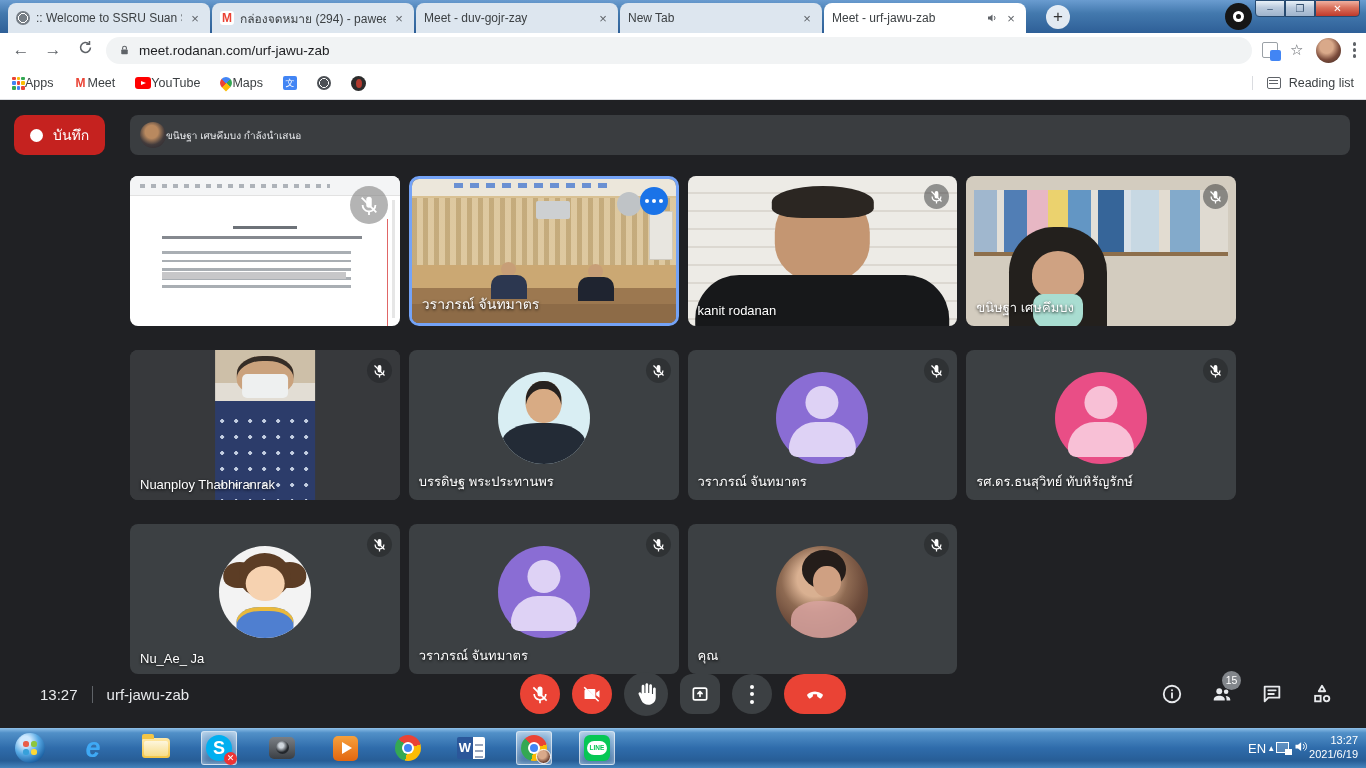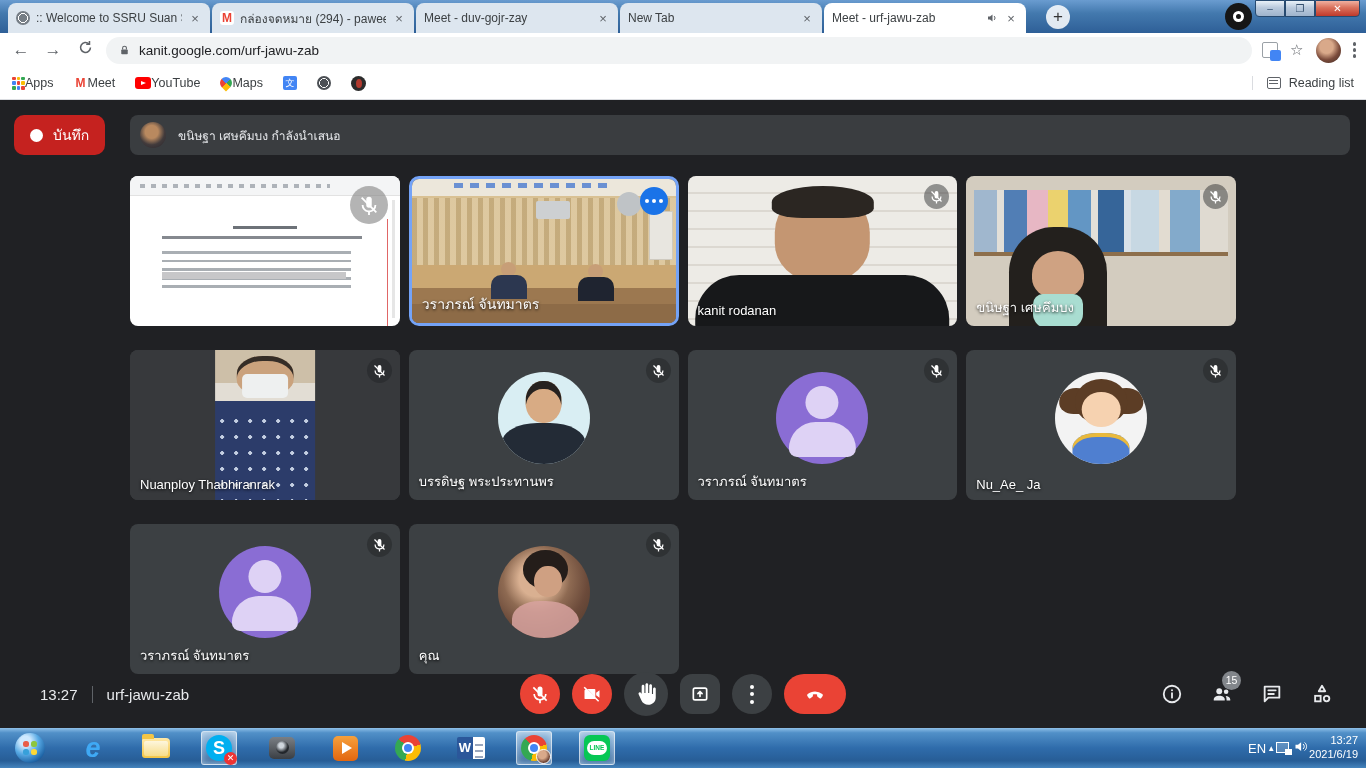--- a/index.html
+++ b/index.html
@@ -73,21 +73,21 @@
   .reading { margin-left:auto; display:flex; align-items:center; gap:8px; border-left:1px solid #dadce0; padding-left:14px; }
   .rl-ic { width:14px; height:12px; border:1.5px solid #5f6368; border-radius:2px; position:relative; }
   .rl-ic::before { content:""; position:absolute; left:1.5px; top:1.5px; right:1.5px; height:1.5px; background:#5f6368; box-shadow:0 3px 0 #5f6368; }
 
   
   .meet { position:absolute; top:100px; left:0; width:1366px; height:628px; background:#202124; }
   .record-btn { position:absolute; left:14px; top:15px; height:40px; padding:0 16px; background:#c5221f;
     border-radius:10px; color:#fff; font-size:14px; display:flex; align-items:center; gap:10px; }
   .record-dot { width:13px; height:13px; border-radius:50%; background:#fff; }
   .banner { position:absolute; left:130px; top:15px; width:1220px; height:40px; background:#3a3d40;
-    border-radius:8px; display:flex; align-items:center; gap:12px; padding:0 10px; color:#e8eaed; font-size:12px; }
+    border-radius:8px; display:flex; align-items:center; gap:0; padding:0 10px; color:#e8eaed; font-size:10px; }
   .banner-avatar { width:26px; height:26px; border-radius:50%;
     background:radial-gradient(circle at 45% 38%, #b9895f 0 30%, #423b3c 60%, #26232a); }
 
   .grid { position:absolute; left:130px; top:76px; width:1106px; display:grid;
     grid-template-columns:repeat(4,1fr); grid-auto-rows:150px; gap:24px 9px; }
   .tile { position:relative; background:#3c4043; border-radius:8px; overflow:hidden; }
   .tile.active { border:3px solid #74a3f7; border-radius:10px; }
   .tile-name { position:absolute; left:10px; bottom:8px; color:#fff; font-size:13px;
     text-shadow:0 1px 3px rgba(0,0,0,.9); z-index:5; }
   .mic-off { position:absolute; top:8px; right:8px; width:25px; height:25px; border-radius:50%;
@@ -310,21 +310,21 @@
       <svg viewBox="0 0 24 24" fill="none" stroke="currentColor" stroke-width="2.2">
           <path d="M19 12a7 7 0 1 1-2.1-5"></path>
           <path d="M17.6 2.8v4.6H13"></path>
         </svg>
     </span>
     <div class="urlbar">
       <svg viewBox="0 0 24 24" fill="currentColor">
           <rect x="6" y="10" width="12" height="9" rx="1.5"></rect>
           <path d="M8.5 10V7.5a3.5 3.5 0 0 1 7 0V10" fill="none" stroke="currentColor" stroke-width="2"></path>
         </svg>
-      <span>kanit.google.com/urf-jawu-zab</span>
+      <span>meet.rodanan.com/urf-jawu-zab</span>
     </div>
     <div class="tb-right">
       <span class="translate-ic"></span>
       <span class="tb-ic">☆</span>
       <span class="avatar-btn"></span>
       <span class="dots-v">
           <i></i>
           <i></i>
           <i></i>
         </span>
@@ -495,20 +495,34 @@
         <div class="mic-off">
           <svg viewBox="0 0 24 24" fill="currentColor">
               <path d="M12 15a3 3 0 0 0 3-3V6a3 3 0 0 0-6 0v6a3 3 0 0 0 3 3z"></path>
               <path d="M18 12a6 6 0 0 1-12 0H4a8 8 0 0 0 7 7.93V23h2v-3.07A8 8 0 0 0 20 12z"></path>
               <path d="M3.3 4.7l16 16 1.4-1.4-16-16z"></path>
             </svg>
         </div>
         <div class="tile-name">วราภรณ์ จันทมาตร</div>
       </div>
 
+      <div class="tile">
+        <div class="av pink">
+            <div class="h"></div>
+            <div class="b"></div>
+          </div>
+        <div class="mic-off">
+          <svg viewBox="0 0 24 24" fill="currentColor">
+              <path d="M12 15a3 3 0 0 0 3-3V6a3 3 0 0 0-6 0v6a3 3 0 0 0 3 3z"></path>
+              <path d="M18 12a6 6 0 0 1-12 0H4a8 8 0 0 0 7 7.93V23h2v-3.07A8 8 0 0 0 20 12z"></path>
+              <path d="M3.3 4.7l16 16 1.4-1.4-16-16z"></path>
+            </svg>
+        </div>
+        <div class="tile-name">รศ.ดร.ธนสุวิทย์ ทับหิรัญรักษ์</div>
+      </div>
 
       <div class="tile">
         <div class="av cartoon">
             <div class="cb"></div>
           </div>
         <div class="mic-off">
           <svg viewBox="0 0 24 24" fill="currentColor">
               <path d="M12 15a3 3 0 0 0 3-3V6a3 3 0 0 0-6 0v6a3 3 0 0 0 3 3z"></path>
               <path d="M18 12a6 6 0 0 1-12 0H4a8 8 0 0 0 7 7.93V23h2v-3.07A8 8 0 0 0 20 12z"></path>
               <path d="M3.3 4.7l16 16 1.4-1.4-16-16z"></path>

